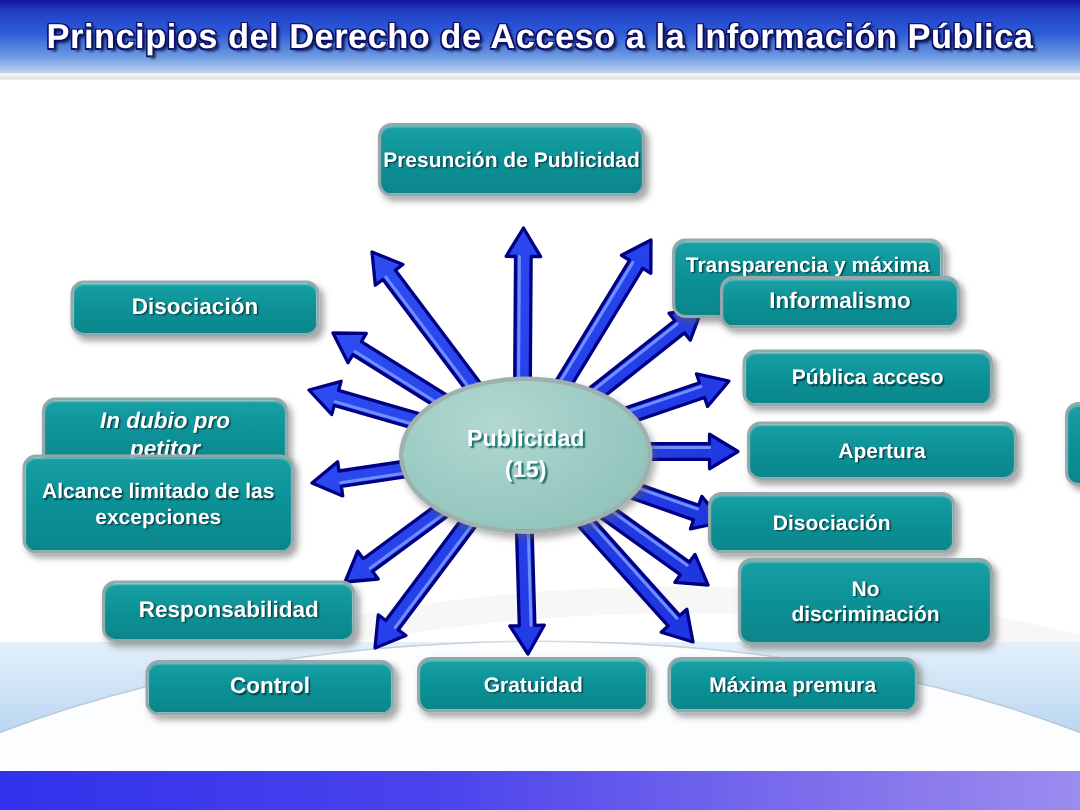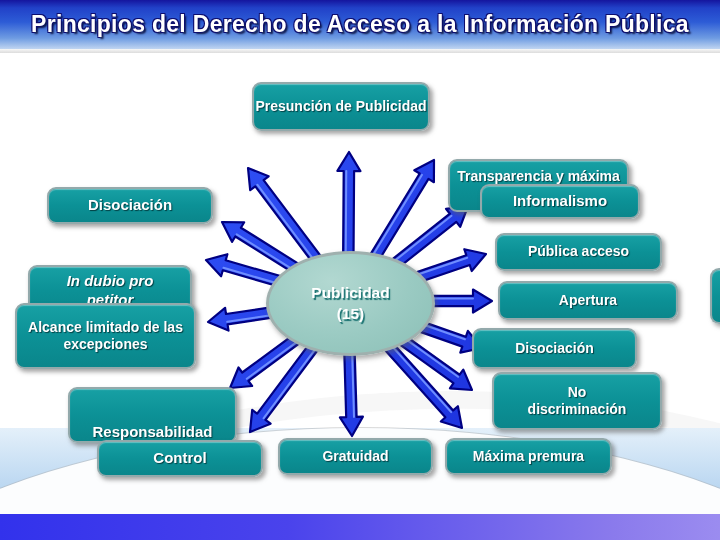--- a/index.html
+++ b/index.html
@@ -165,21 +165,21 @@
   <div class="tealbox" style="left:498px;top:281px;width:180px;height:39px;">
     <span>Apertura</span>
   </div>
 
   <div class="tealbox partial" style="left:710px;top:268px;width:14px;height:56px;"></div>
 
   <div class="tealbox" style="left:472px;top:328px;width:165px;height:41px;">
     <span>Disociación</span>
   </div>
 
-  <div class="tealbox big" style="left:68px;top:387px;width:169px;height:56px;align-items:flex-end;">
+  <div class="tealbox big" style="left:68px;top:387px;width:169px;height:41px;">
     <span>Responsabilidad</span>
   </div>
 
   <div class="tealbox" style="left:492px;top:372px;width:170px;height:58px;">
     <span class="wrap-narrow">No discriminación</span>
   </div>
 
   <div class="tealbox big" style="left:97px;top:440px;width:166px;height:37px;">
     <span>Control</span>
   </div>

